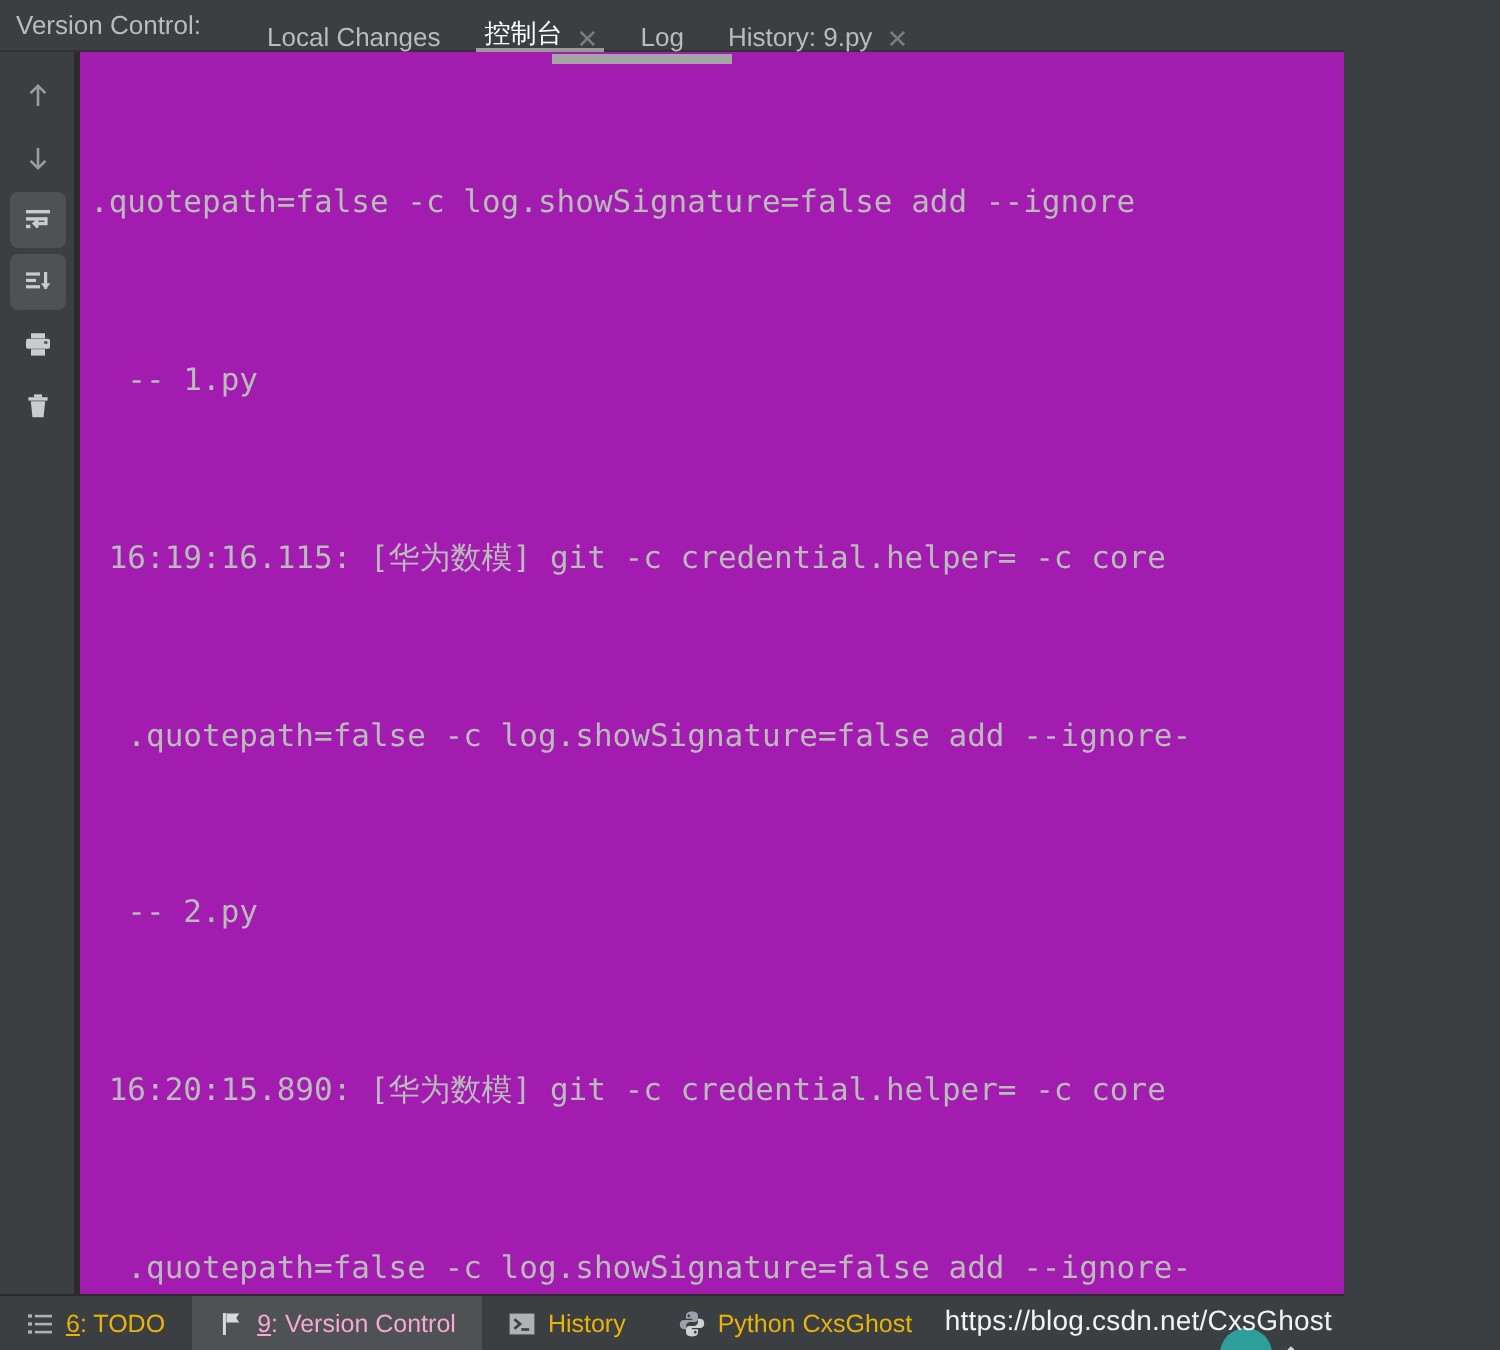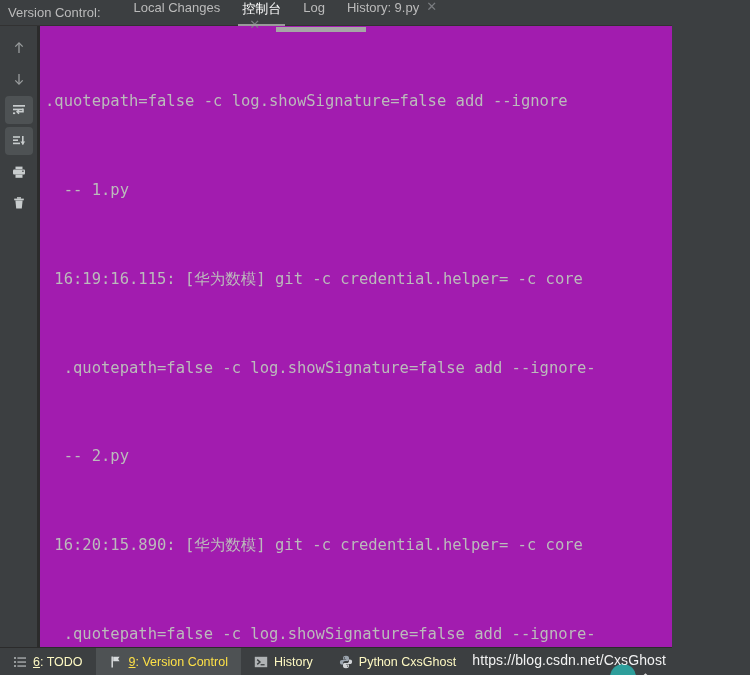--- a/index.html
+++ b/index.html
@@ -34,32 +34,31 @@
     z-index: 5;
   }
   .tabbar-title {
     color: #bbbbbb;
     font-size: 13px;
     margin-right: 22px;
     white-space: nowrap;
   }
   .tab {
     display: flex;
-    align-items: flex-start;
+    align-items: flex-end;
     height: 26px;
     padding: 0 11px;
     color: #bbbbbb;
     font-size: 13px;
     white-space: nowrap;
     position: relative;
     cursor: default;
   }
   .tab.active {
     color: #ffffff;
-    flex-direction: column;
   }
   .tab.active::after {
     content: "";
     position: absolute;
     left: 7px;
     right: 7px;
     bottom: 0px;
     height: 2px;
     background: #9a9a9a;
   }
@@ -151,28 +150,28 @@
     align-items: stretch;
     border-top: 1px solid #2b2b2b;
     position: relative;
     z-index: 5;
   }
   .sb-item {
     display: flex;
     align-items: center;
     gap: 6px;
     padding: 0 13px;
-    color: #fef9c3;
+    color: #eab308;
     font-size: 12.5px;
     white-space: nowrap;
     cursor: default;
   }
   .sb-item.active {
     background: #4e5254;
-    color: #fde047;
+    color: #f9a8d4;
   }
   .sb-item .mnemonic { text-decoration: underline; }
   .sb-icon {
     display: inline-flex;
     align-items: center;
     justify-content: center;
     width: 14px;
     height: 14px;
   }
   .sb-icon svg { display: block; }

